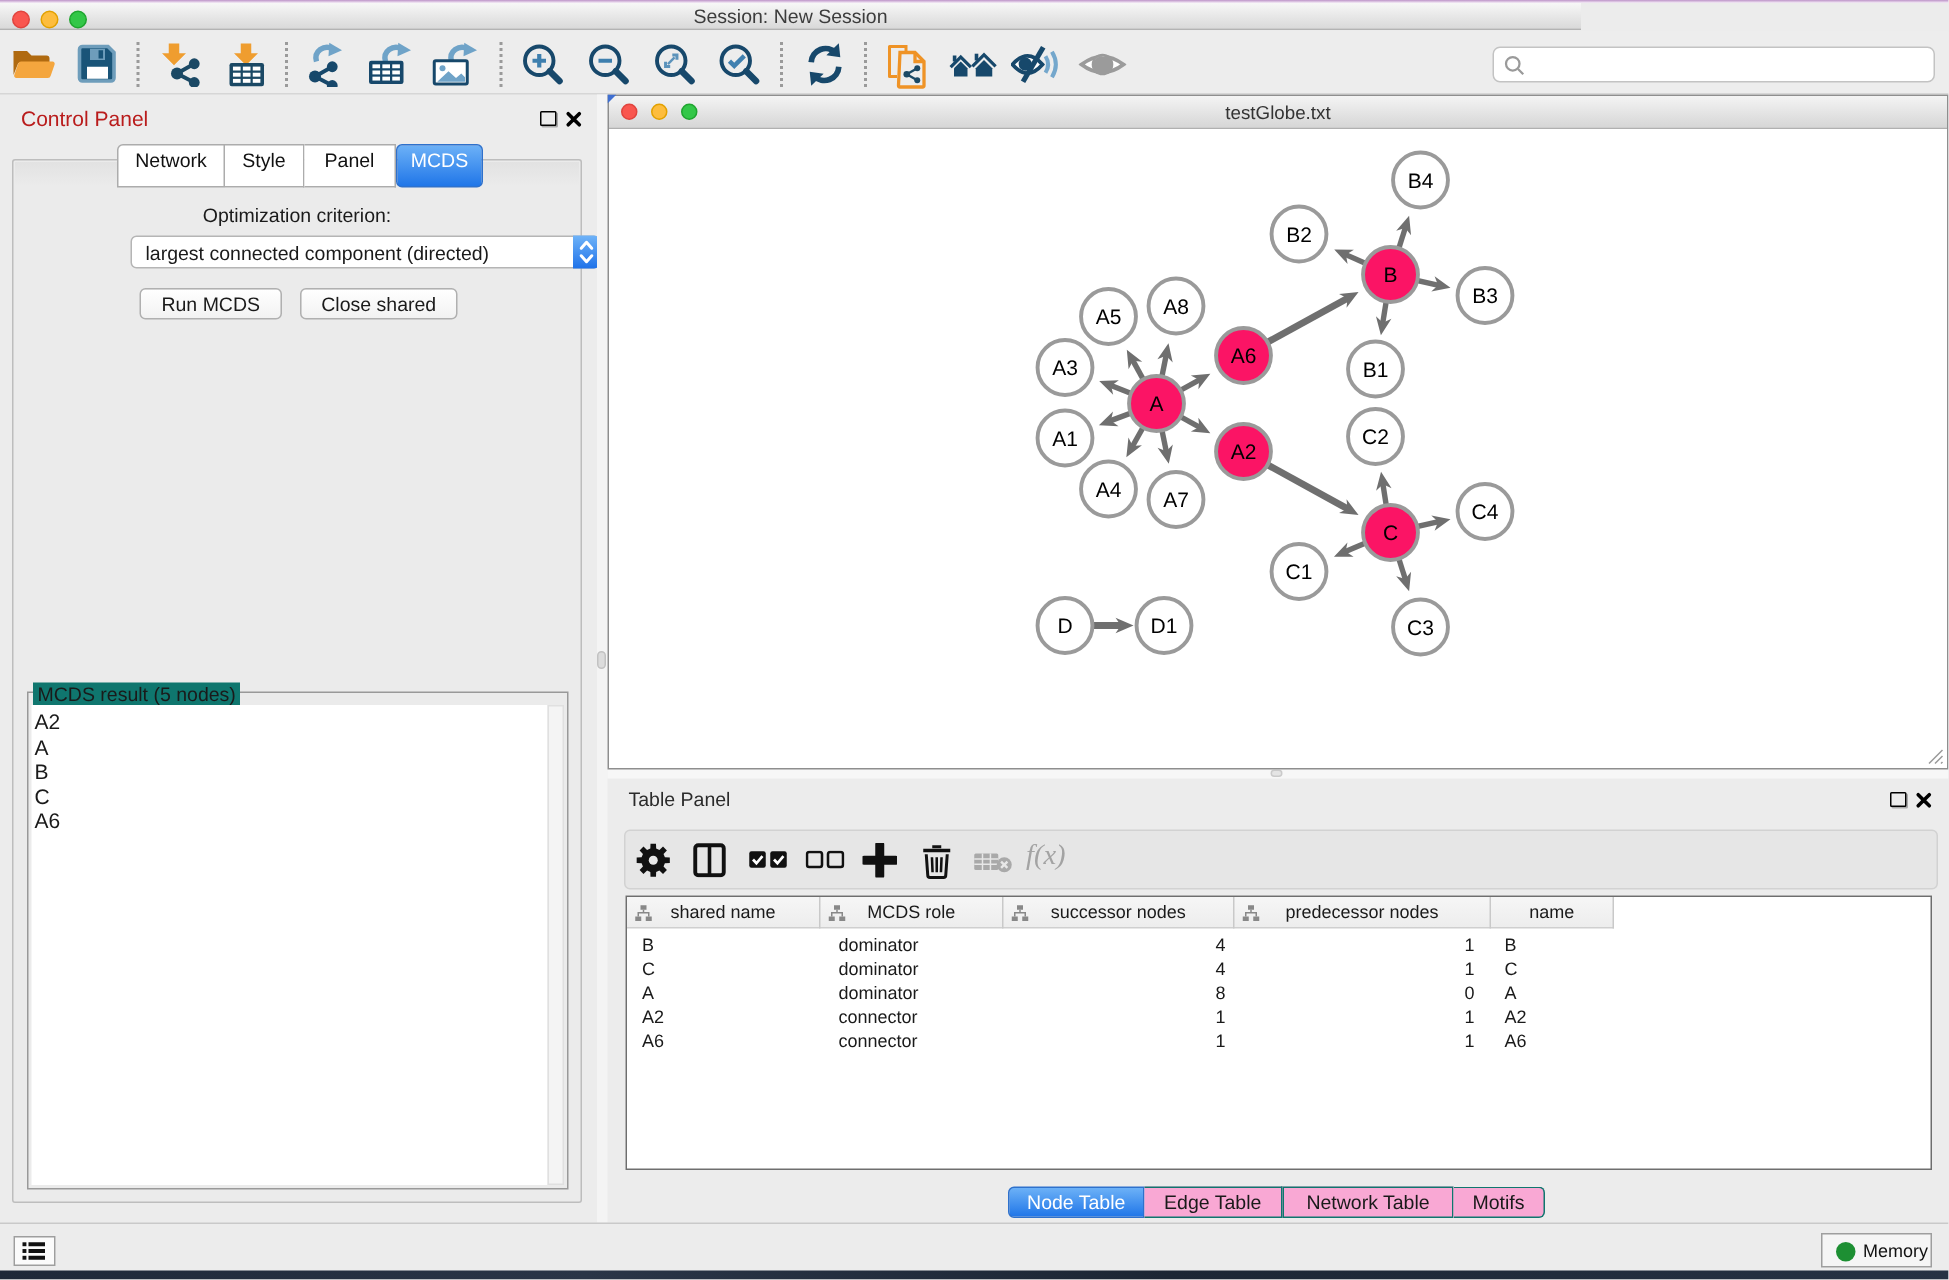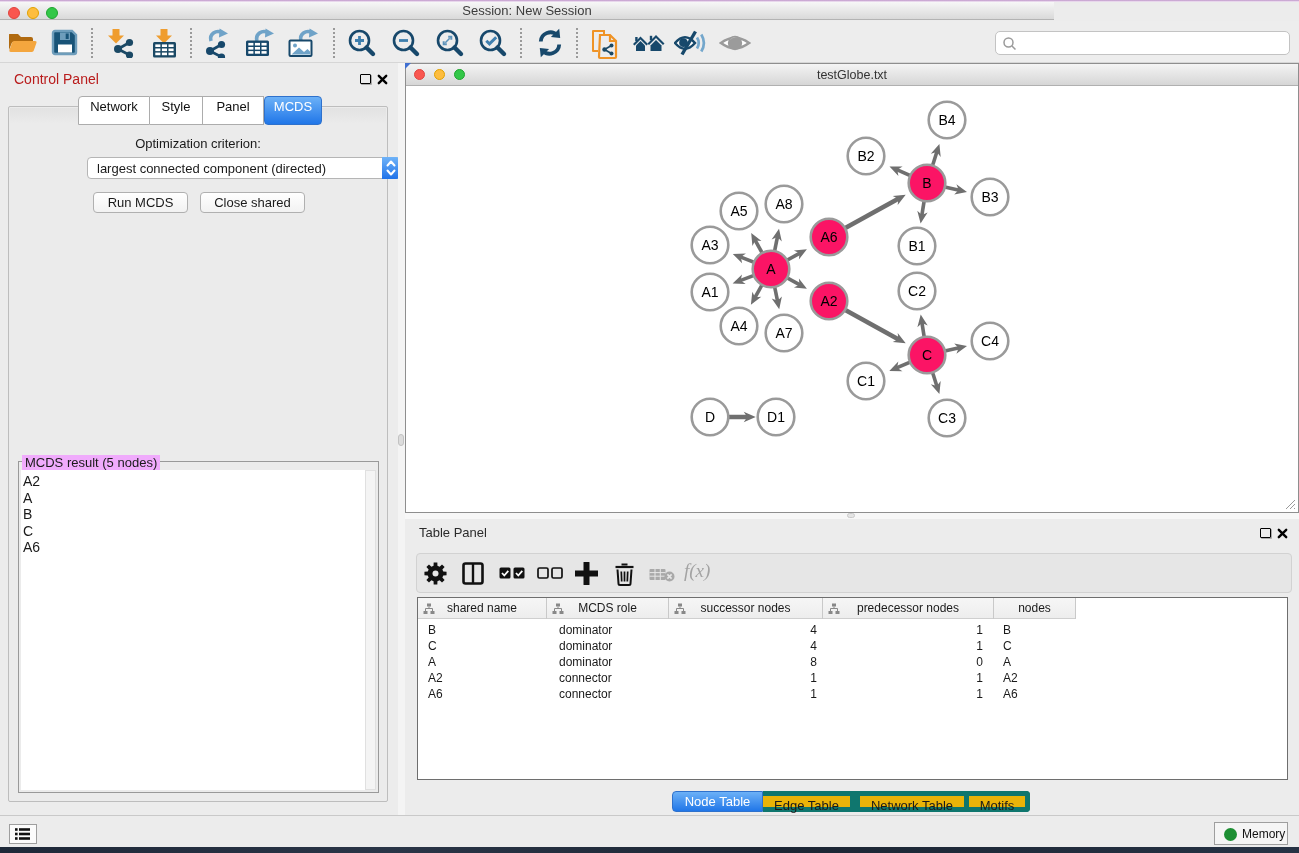--- a/index.html
+++ b/index.html
@@ -21,21 +21,21 @@
 .winbtn-sq { width:11px; height:10px; border:1.8px solid #000; border-radius:1px; box-shadow:1px 1px 0 #aaa; }
 .tab { position:absolute; top:96px; height:29px; background:#fff; border:1px solid #acacac; font-size:13px; text-align:center; line-height:19px; color:#111; }
 .tabsel { background:linear-gradient(#6cb1f7,#2076e8); color:#fff; border:1px solid #2e71cc; border-radius:4px; }
 #cp-box { left:8px; top:106px; width:380px; height:696px; border:1px solid #bdbdbd; border-radius:2px; background:#ebebeb; }
 #opt-label { left:0px; top:136px; width:396px; text-align:center; font-size:13px; color:#1a1a1a; }
 #dropdown { left:42px; top:157px; width:313px; height:22px; background:#fff; border:1px solid #b5b5b5; border-radius:4px;margin-left:45px; }
 #dropdown .dtext { position:absolute; left:9px; top:3px; font-size:13px; }
 #dropdown .stepper { position:absolute; right:-1px; top:-1px; width:18px; height:22px; background:linear-gradient(#6fb3f8,#1f72e9); border-radius:0 4px 4px 0; }
 .btn { position:absolute; top:192px; height:21px; background:linear-gradient(#ffffff,#f2f2f2); border:1px solid #b0b0b0; border-radius:4px; font-size:13px; text-align:center; line-height:19px; }
 #fieldset { left:18px; top:461px; width:361px; height:332px; border:1px solid #999; background:#ebebeb; }
-#fs-legend { left:22px; top:455px; background:#f0abfc; padding:0 3px; font-size:13px; }
+#fs-legend { left:22px; top:455px; background:#0f766e; padding:0 3px; font-size:13px; }
 #fs-white { left:2px; top:8px; width:344px; height:320px; background:#fff; }
 #fs-scroll { right:2px; top:8px; width:11px; height:320px; background:#f4f4f4; border:1px solid #e0e0e0; }
 #fs-list { left:4px; top:11px; font-size:14px; line-height:16.5px; }
 
 
 #statusdiv { left:0; top:815px; width:1299px; height:1px; background:#c9c9c9; }
 #statusbar { left:0; top:816px; width:1299px; height:31px; background:#ececec; }
 #listbtn { left:9px; top:824px; width:28px; height:20px; border:1px solid #9e9e9e; background:#fbfbfb; }
 #darkstrip { left:0; top:847px; width:1299px; height:6px; background:linear-gradient(90deg,#1e2838,#2a3547 30%,#1c2634 60%,#263244); }
 #membtn { left:1214px; top:822px; width:74px; height:23px; border:1px solid #9e9e9e; background:#f5f5f5; font-size:12px; }
@@ -47,21 +47,21 @@
 
 
 #tp-title { left:419px; top:525px; font-size:13px; color:#2b2b2b; }
 #tp-toolbar { left:416px; top:553px; width:876px; height:40px; background:#e6e6e6; border:1px solid #d2d2d2; border-radius:4px;padding-left:10px; }
 #tp-table { left:417px; top:597px; width:871px; height:183px; background:#fff; border:1px solid #6e6e6e; }
 #tp-header { position:absolute; left:0; top:0; width:658px; height:21px; background:linear-gradient(#f6f6f6,#ededed); border-bottom:1px solid #cfcfcf; }
 .hcell { position:absolute; top:0; height:21px; border-right:1px solid #c9c9c9; font-size:12px; text-align:center; line-height:21px; color:#1a1a1a; }
 .treeic { position:absolute; left:5px; top:5px; width:12px; height:12px; }
 .trow { position:absolute; font-size:12px; height:16px; line-height:16px; }
 .tcell { position:absolute; }
-.btab { position:absolute; top:791px; height:21px; background:#eab308; border:5px solid #0f766e; font-size:13px; text-align:center; line-height:19px; }
+.btab { position:absolute; top:791px; height:21px; background:#f9a8d4; border:1px solid #0f766e; font-size:13px; text-align:center; line-height:19px; }
 .btab.tabsel { background:linear-gradient(#6cb1f7,#2076e8); color:#fff; border:1px solid #2e71cc; }
 .ticon { position:absolute; top:7px; }
 .tpicon { position:absolute; top:8px; }
 </style>
 </head>
 <body>
 <div class="abs" id="purpletop"></div>
 <div class="abs" id="titlebar">
   <div class="title">Session: New Session</div>
   <div class="abs tl" style="left:8px;top:5px;background:#f9564f;border:1px solid #e0443e;"></div>
@@ -434,21 +434,21 @@
           <rect x="0.5" y="8" width="4" height="3" fill="#888"></rect>
           <rect x="7.5" y="8" width="4" height="3" fill="#888"></rect>
           <path d="M6 3.5 v2 M2.5 8 v-2.5 h7 v2.5" fill="none" stroke="#888" stroke-width="1"></path>
         </svg>successor nodes</div>
     <div class="hcell" style="left:405px;width:171px;"><svg class="treeic" viewBox="0 0 12 12">
           <rect x="4" y="0.5" width="4" height="3" fill="#888"></rect>
           <rect x="0.5" y="8" width="4" height="3" fill="#888"></rect>
           <rect x="7.5" y="8" width="4" height="3" fill="#888"></rect>
           <path d="M6 3.5 v2 M2.5 8 v-2.5 h7 v2.5" fill="none" stroke="#888" stroke-width="1"></path>
         </svg>predecessor nodes</div>
-    <div class="hcell" style="left:576px;width:82px;border-right:1px solid #c9c9c9;">nodes</div>
+    <div class="hcell" style="left:576px;width:82px;border-right:1px solid #c9c9c9;">name</div>
   </div>
   <div id="tp-rows">
   <div class="trow" style="left:0;top:24px;width:869px;">
         <span class="tcell" style="left:10px;">B</span>
         <span class="tcell" style="left:141px;">dominator</span>
         <span class="tcell" style="left:300px;width:99px;text-align:right;">4</span>
         <span class="tcell" style="left:466px;width:99px;text-align:right;">1</span>
         <span class="tcell" style="left:585px;">B</span>
       </div>
   <div class="trow" style="left:0;top:40px;width:869px;">

